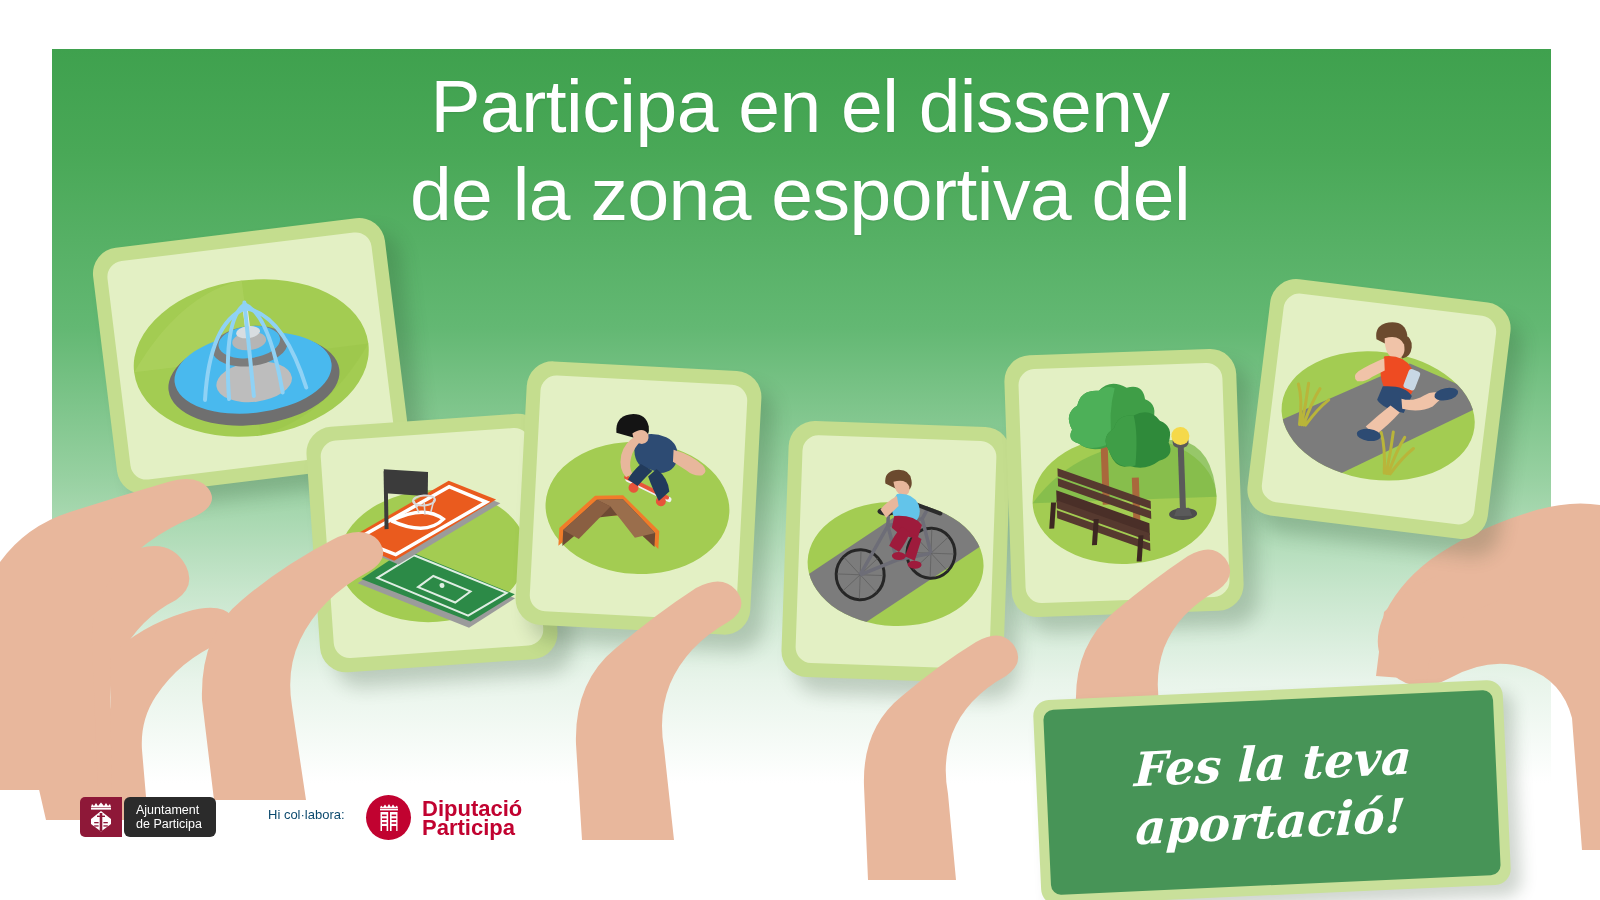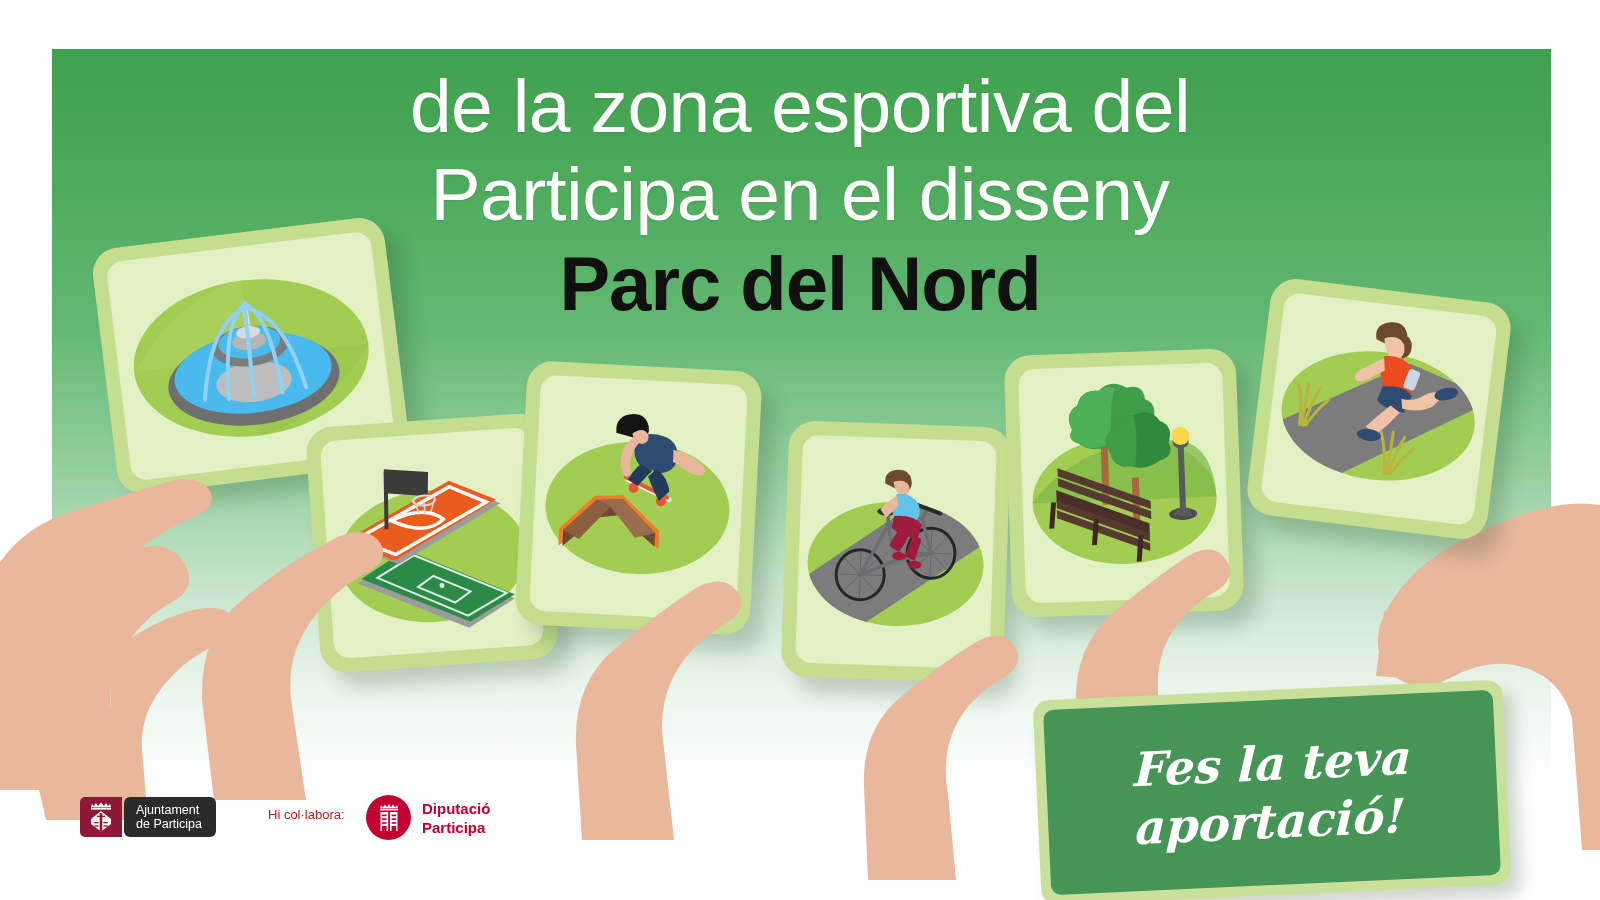--- a/index.html
+++ b/index.html
@@ -70,42 +70,41 @@
   .footer{position:absolute;left:0;top:783px;width:1600px;height:117px;z-index:60;}
   .logo-ajt{position:absolute;left:80px;top:14px;display:flex;align-items:stretch;height:40px;}
   .ajt-crest{width:42px;background:#8e1838;border-radius:5px 0 0 5px;display:flex;align-items:center;justify-content:center;}
   .ajt-name{
     background:#2b2b2b;border-radius:6px;color:#ffffff;
     font-size:12.5px;line-height:14.5px;font-weight:400;
     padding:5px 14px 5px 12px;display:flex;flex-direction:column;justify-content:center;
     font-family:"Liberation Sans",sans-serif;margin-left:2px;
   }
   .collab-label{
-    position:absolute;left:268px;top:24px;color:#b91c1c;
+    position:absolute;left:268px;top:24px;color:#0c4a6e;
     font-size:13px;font-weight:400;font-family:"Liberation Sans",sans-serif;
   }
   .logo-dib{position:absolute;left:366px;top:12px;display:flex;align-items:center;}
   .dib-seal{width:45px;height:45px;border-radius:50%;background:#c10230;display:flex;align-items:center;justify-content:center;}
   .dib-name{
-    margin-left:11px;color:#c10230;font-size:15px;line-height:19px;font-weight:700;
+    margin-left:11px;color:#c10230;font-size:22px;line-height:19px;font-weight:700;
     font-family:"Liberation Sans",sans-serif;
   }
   .dib-name span{display:block;}
 </style>
 </head>
 <body>
 
 <div id="stage">
 
   <div class="panel"></div>
 
   <div class="headline">
+    <span class="hl-line">Participa en el disseny</span>
     <span class="hl-line">de la zona esportiva del</span>
-    <span class="hl-line">Participa en el disseny</span>
-    <span class="hl-strong">Parc del Nord</span>
   </div>
 
   <div class="hand" style="left:-10px;top:420px;width:300px;height:400px;z-index:18;">
     <svg viewBox="0 0 300 400">
       <path class="skin" d="M56 400 L40 330 Q30 250 62 196 Q96 140 150 128 Q182 120 196 146 Q206 166 186 180 Q150 198 130 236 Q116 264 122 296 L136 400 Z"></path>
       <path class="skin" d="M120 236 Q150 206 196 192 Q230 182 242 196 Q252 210 232 222 Q190 240 166 276 Q150 300 152 330 L158 400 L122 400 Z"></path>
     </svg>
   </div>
 
   <div class="hand" style="left:0px;top:430px;width:280px;height:360px;z-index:30;">

